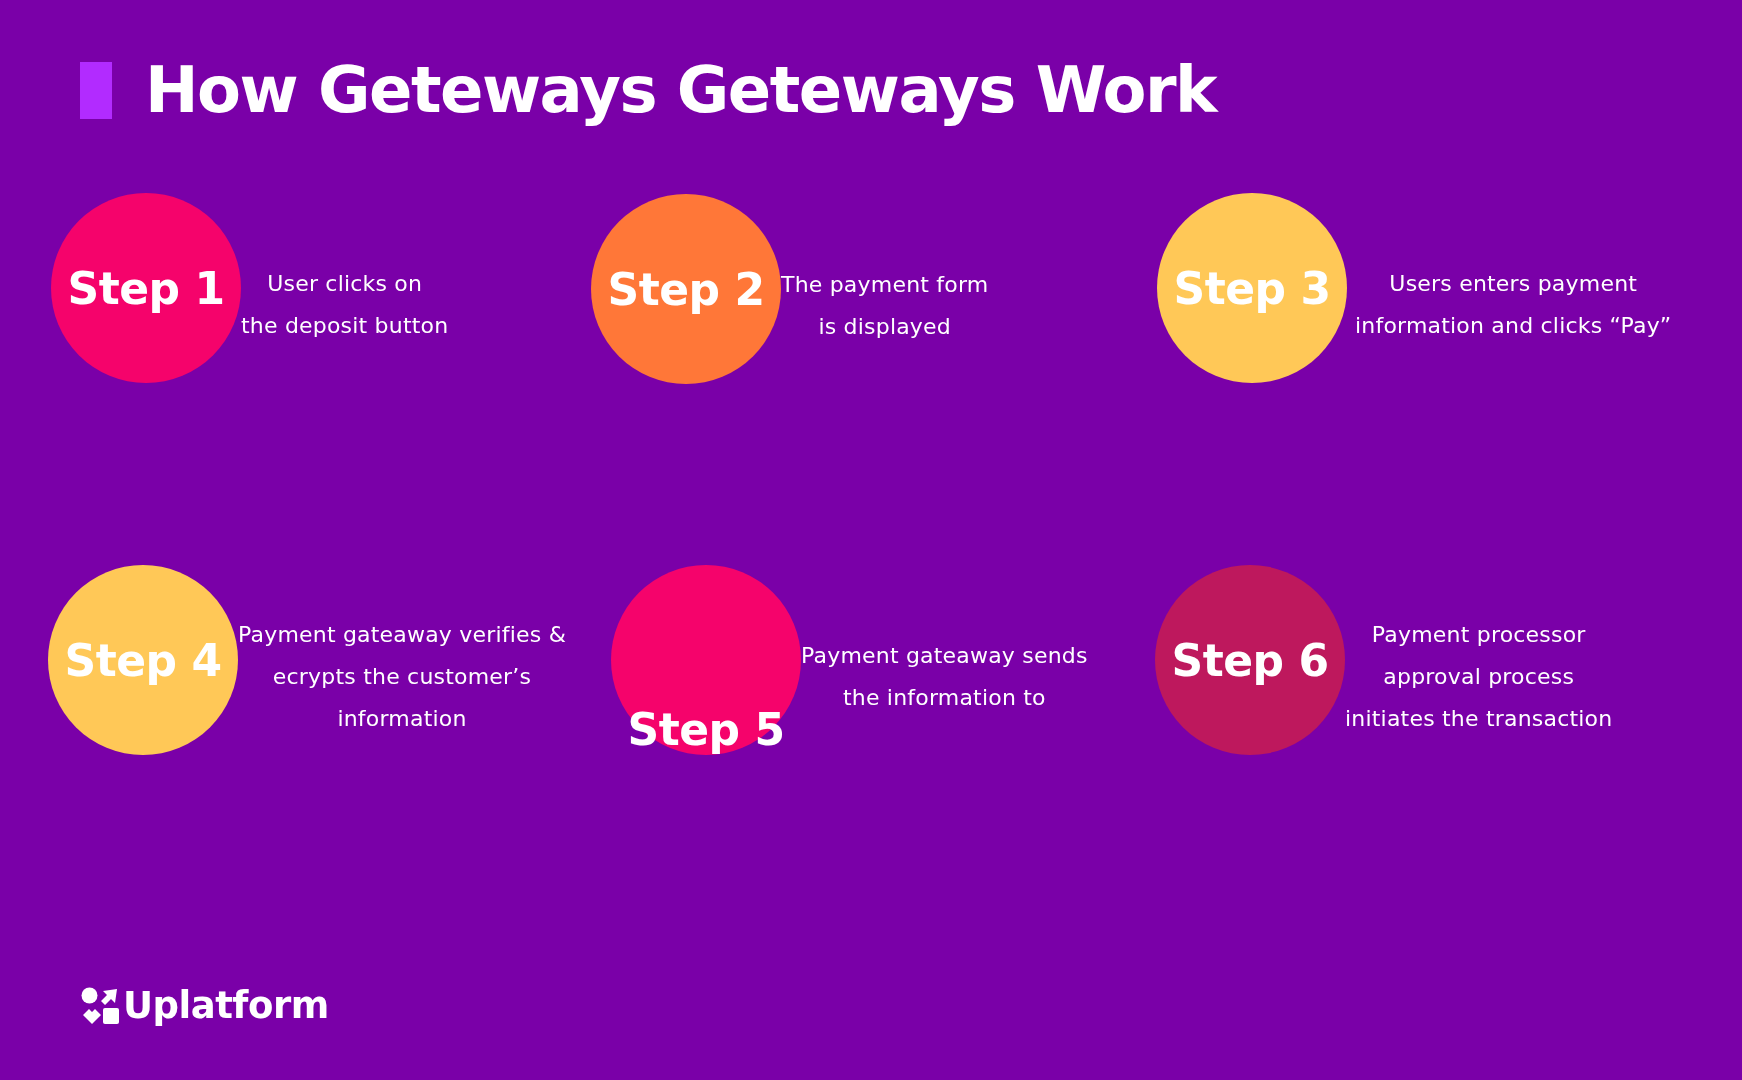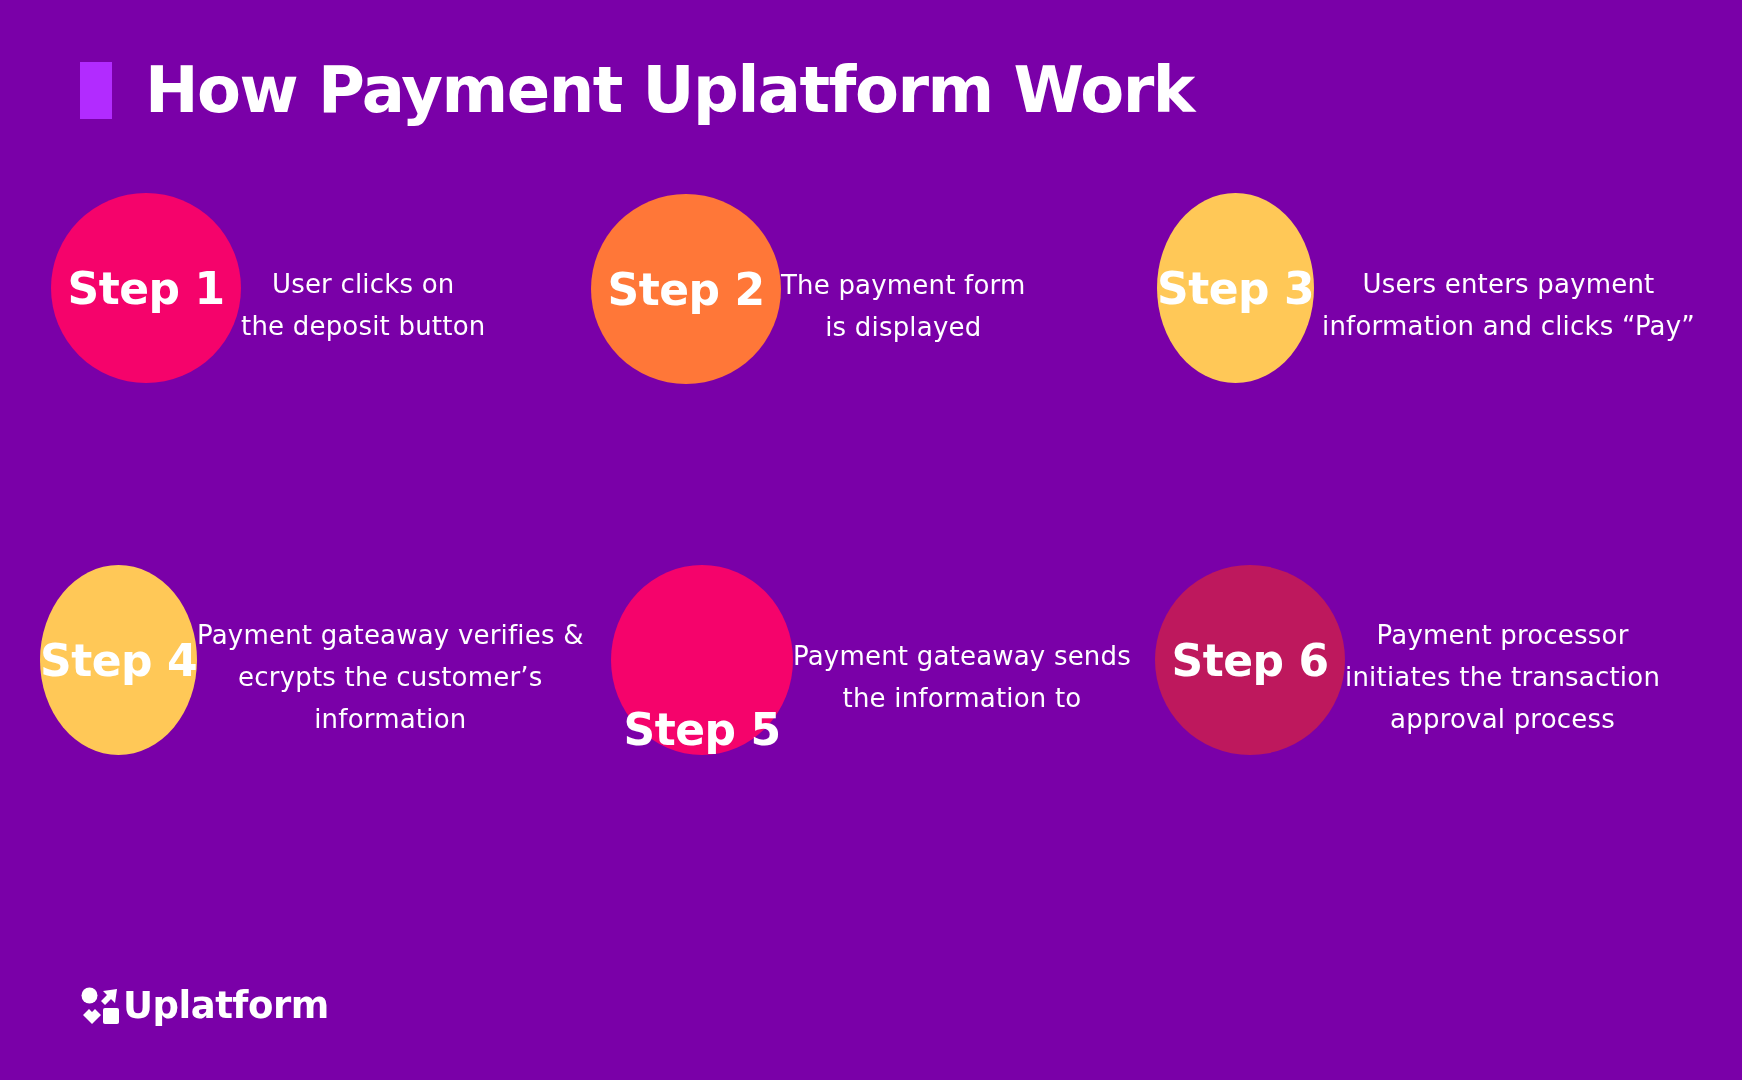--- a/index.html
+++ b/index.html
@@ -29,40 +29,40 @@
     display: flex; align-items: center; justify-content: center;
   }
   .circle-label {
     font-family: "DejaVu Sans", sans-serif;
     font-weight: bold; font-size: 44px; letter-spacing: -0.5px;
     white-space: nowrap;
   }
   .desc {
     margin-top: 34px; text-align: center;
     font-family: "DejaVu Sans", sans-serif;
-    font-size: 26px; line-height: 42px; font-weight: normal;
+    font-size: 22px; line-height: 42px; font-weight: normal;
     letter-spacing: 0.2px;
   }
   .desc span { display: block; white-space: nowrap; }
   .logo {
     position: absolute; left: 81px; top: 984px;
     display: flex; align-items: center;
   }
   .logo-icon { width: 38px; height: 38px; }
   .logo-text {
     margin-left: 4px;
     font-family: "DejaVu Sans", sans-serif;
     font-weight: bold; font-size: 37px; letter-spacing: -0.5px;
   }
 </style>
 </head>
 <body>
 
 <div class="accent-bar"></div>
-<div class="title">How Payment Uplatform Work</div>
+<div class="title">How Geteways Geteways Work</div>
 
 <div class="step" style="left:311px; top:193px;">
   <div class="circle" style="background:#f5036b;">
     <span class="circle-label">Step 1</span>
   </div>
   <div class="desc">
     <span>User clicks on</span>
     <span>the deposit button</span>
   </div>
 </div>
@@ -80,21 +80,21 @@
 <div class="step" style="left:1417px; top:193px;gap:8px;">
   <div class="circle" style="background:#ffc857;">
     <span class="circle-label">Step 3</span>
   </div>
   <div class="desc">
     <span>Users enters payment</span>
     <span>information and clicks “Pay”</span>
   </div>
 </div>
 
-<div class="step" style="left:300px; top:565px;">
+<div class="step" style="left:308px; top:565px;">
   <div class="circle" style="background:#ffc857;">
     <span class="circle-label">Step 4</span>
   </div>
   <div class="desc">
     <span>Payment gateaway verifies &amp;</span>
     <span>ecrypts the customer’s</span>
     <span>information</span>
   </div>
 </div>
 
@@ -107,22 +107,22 @@
     <span>the information to</span>
   </div>
 </div>
 
 <div class="step" style="left:1415px; top:565px;">
   <div class="circle" style="background:#be185d;">
     <span class="circle-label">Step 6</span>
   </div>
   <div class="desc">
     <span>Payment processor</span>
+    <span>approval process</span>
     <span>initiates the transaction</span>
-    <span>approval process</span>
   </div>
 </div>
 
 <div class="logo">
   <svg class="logo-icon" viewBox="0 0 38 38">
     <circle cx="8.5" cy="8.5" r="8" fill="#ffffff"></circle>
     <path d="M22 4 L36 2 L34 16 L30 12 L24 18 L20 14 L26 8 Z" fill="#ffffff"></path>
     <path d="M2 28 L8 22 L11 25 L14 22 L20 28 L11 37 Z" fill="#ffffff"></path>
     <rect x="22" y="21" width="16" height="16" rx="2" fill="#ffffff"></rect>
   </svg>

